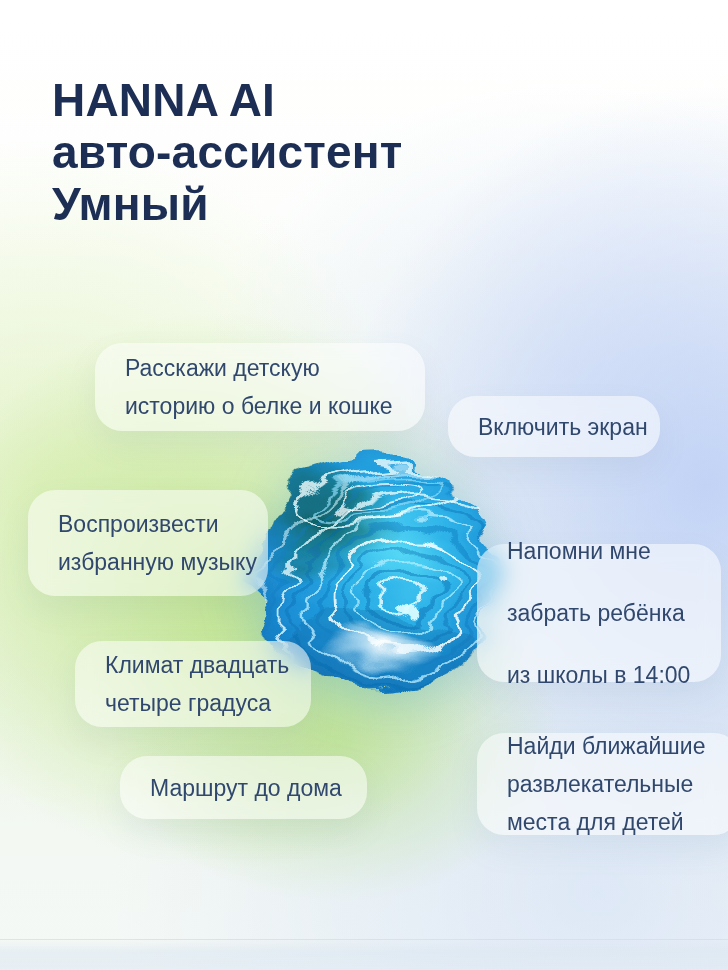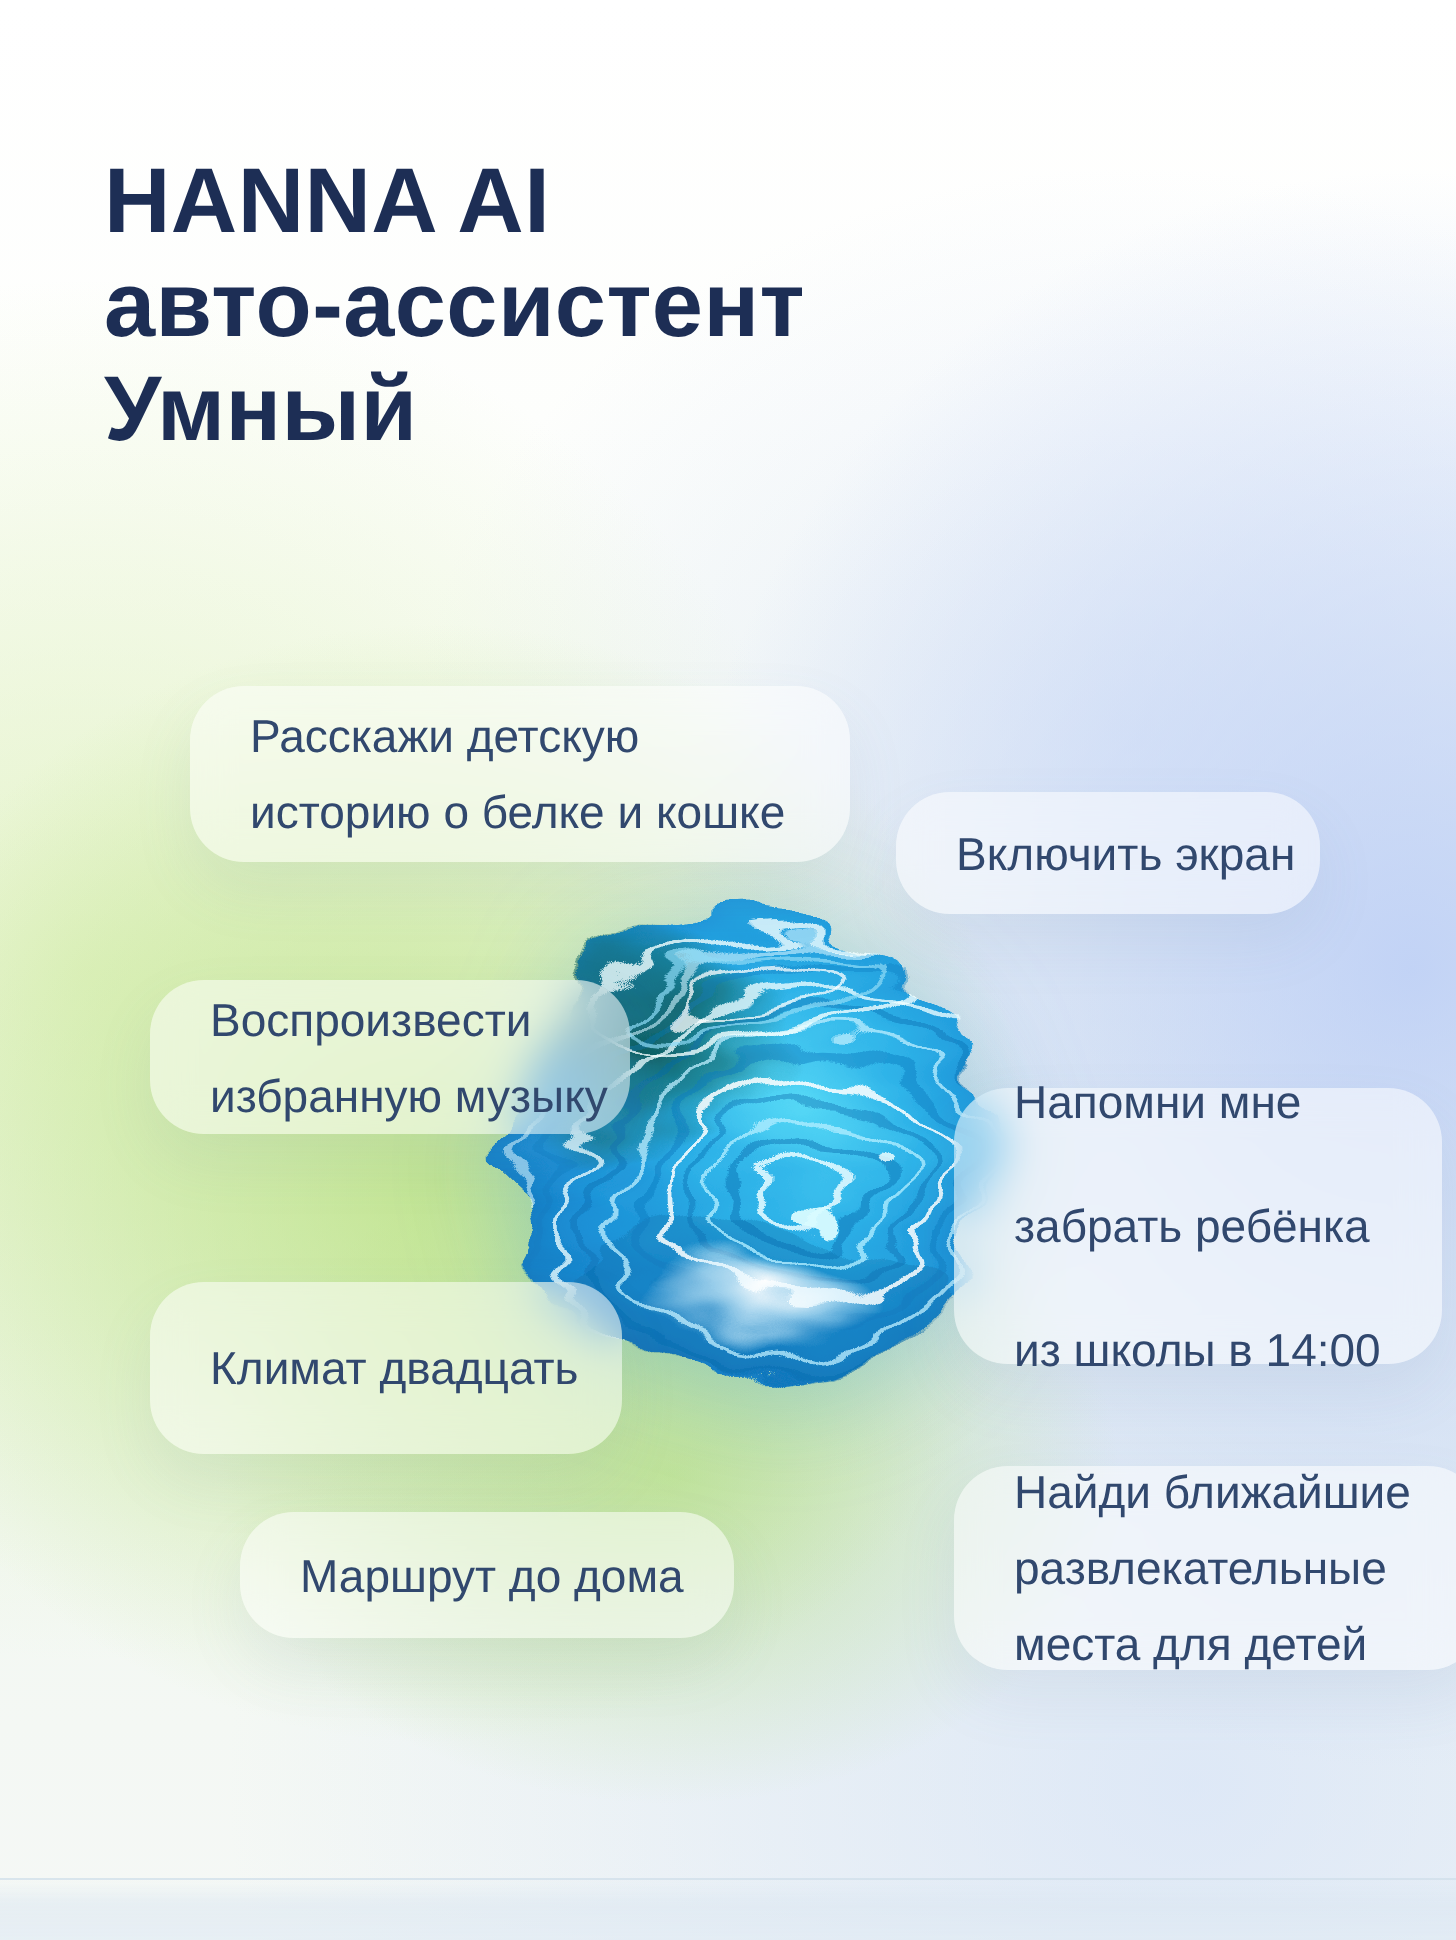--- a/index.html
+++ b/index.html
@@ -35,21 +35,21 @@
     border-radius:27px;
     color:#31486e;
     font-size:23px;line-height:38px;
     display:flex;flex-direction:column;justify-content:center;
     padding:0 30px;
     box-shadow:0 14px 30px rgba(110,140,165,0.10);
     white-space:nowrap;
   }
   .b-story   {left:95px;  top:343px; width:270px; height:88px;}
   .b-screen  {left:448px; top:396px; width:152px; height:61px;justify-content:center;}
-  .b-music   {left:28px;  top:490px; width:180px; height:77px;margin-left:47px;}
+  .b-music   {left:28px;  top:490px; width:180px; height:106px;}
   .b-reminder{left:477px; top:544px; width:184px; height:138px;gap:24px;}
   .b-climate {left:55px;  top:641px; width:176px; height:86px;margin-left:20px;}
   .b-route   {left:120px; top:756px; width:187px; height:63px;}
   .b-places  {left:436px; top:733px; width:204px; height:102px;margin-left:41px;}
   .orb-wrap{
     position:absolute;left:225px;top:420px;width:305px;height:305px;
     filter:drop-shadow(0 8px 26px rgba(45,150,200,0.35));
   }
   .orb-wrap svg{width:100%;height:100%;display:block;}
 </style>
@@ -137,20 +137,21 @@
   </div>
 
   <div class="bubble b-reminder">
     <span>Напомни мне</span>
     <span>забрать ребёнка</span>
     <span>из школы в 14:00</span>
   </div>
 
   <div class="bubble b-climate">
     <span>Климат двадцать</span>
+    <span>четыре градуса</span>
   </div>
 
   <div class="bubble b-route">
     <span>Маршрут до дома</span>
   </div>
 
   <div class="bubble b-places">
     <span>Найди ближайшие</span>
     <span>развлекательные</span>
     <span>места для детей</span>

